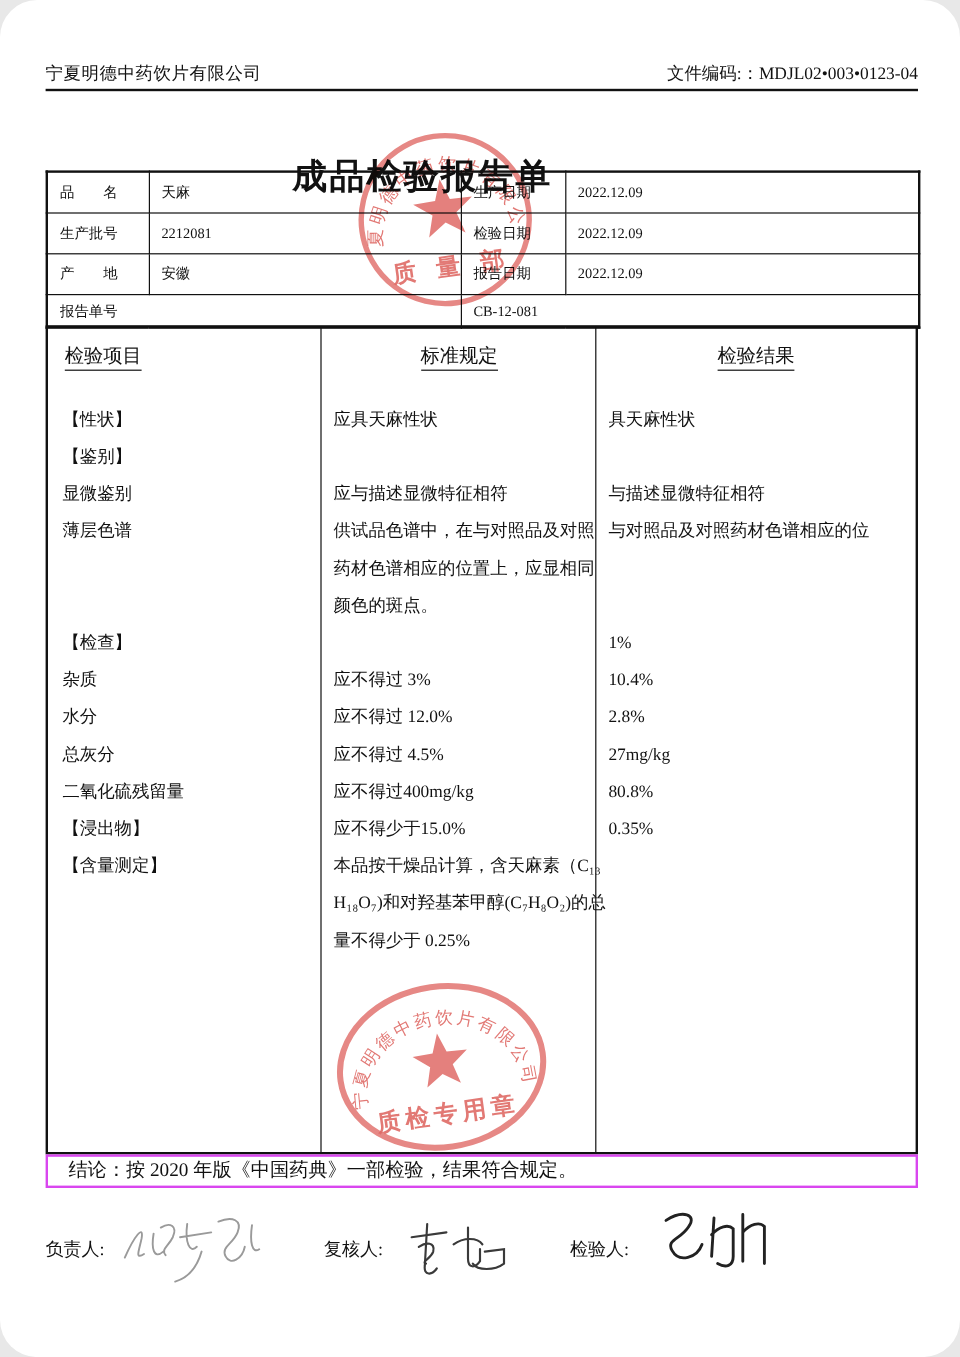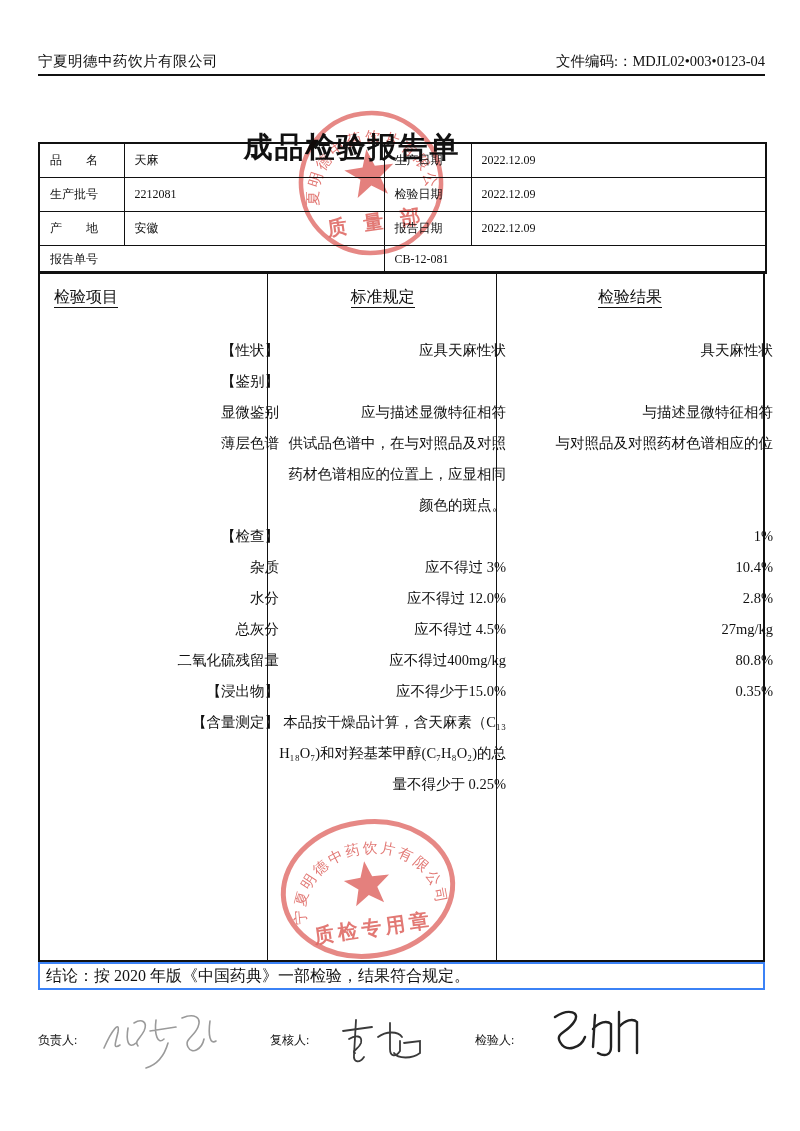--- a/index.html
+++ b/index.html
@@ -4,20 +4,21 @@
 <style>
   html,body{margin:0;padding:0;background:#e8e8e8;}
   .page{
     position:relative;
     width:800px;height:1131px;
     background:#ffffff;
     margin:0 auto;
     font-family:"Liberation Serif","DejaVu Serif",serif;
     color:#111;
     overflow:hidden;
+    border-radius:31px;
   }
   
   .company{position:absolute;left:38px;top:52px;font-size:14.5px;letter-spacing:.5px;}
   .doccode{position:absolute;right:35px;top:52px;font-size:14.5px;}
   .headrule{position:absolute;left:38px;top:74px;width:727px;height:2px;background:#111;}
   .title{position:absolute;left:0;top:82px;width:704px;text-align:center;
          font-size:29px;font-weight:bold;letter-spacing:2px;margin-top:46px;}
   
   table.info{position:absolute;left:38px;top:142px;width:727px;border-collapse:collapse;table-layout:fixed;}
   table.info{border:2px solid #111;}
@@ -30,27 +31,27 @@
   .v1{left:227px;} .v2{left:456px;}
   .mhdr{position:absolute;top:14px;font-size:16px;}
   .mhdr span{border-bottom:1px solid #111;padding-bottom:2px;}
   .mh1{left:14px;}
   .mh2{left:228px;width:229px;text-align:center;}
   .mh3{left:457px;width:266px;text-align:center;}
   .col{position:absolute;top:62px;}
   .c1{left:0;width:227px;padding-left:12px;}
   .c2{left:228px;width:228px;padding-left:10px;}
   .c3{left:457px;width:266px;padding-left:10px;}
-  .tline{height:31px;line-height:31px;font-size:14.5px;white-space:nowrap;text-align:right;}
-  
-  .conclusion{position:absolute;left:38px;top:962px;width:727px;height:28px;border:2px solid #3b82f6;
-              box-sizing:border-box;line-height:24px;padding-left:6px;font-size:16px;}
+  .tline{height:31px;line-height:31px;font-size:14.5px;white-space:nowrap;}
+  
+  .conclusion{position:absolute;left:38px;top:962px;width:727px;height:28px;border:2px solid #d946ef;
+              box-sizing:border-box;line-height:24px;padding-left:17px;font-size:16px;}
   
   .signrow{position:absolute;left:38px;top:1005px;width:727px;height:80px;}
-  .signlabel{position:absolute;font-size:12px;top:27px;}
+  .signlabel{position:absolute;font-size:15px;top:27px;}
   .sl1{left:0;} .sl2{left:232px;text-align:center;} .sl3{left:437px;}
   .sig{position:absolute;}
   .s1{left:58px;top:3px;} .s2{left:298px;top:8px;} .s3{left:505px;top:0px;}
   
   .stamp{position:absolute;mix-blend-mode:multiply;opacity:.85;pointer-events:none;}
   .stamp-top{left:283px;top:103px;}
   .stamp-bottom{left:275px;top:813px;}
 </style>
 </head>
 <body>

